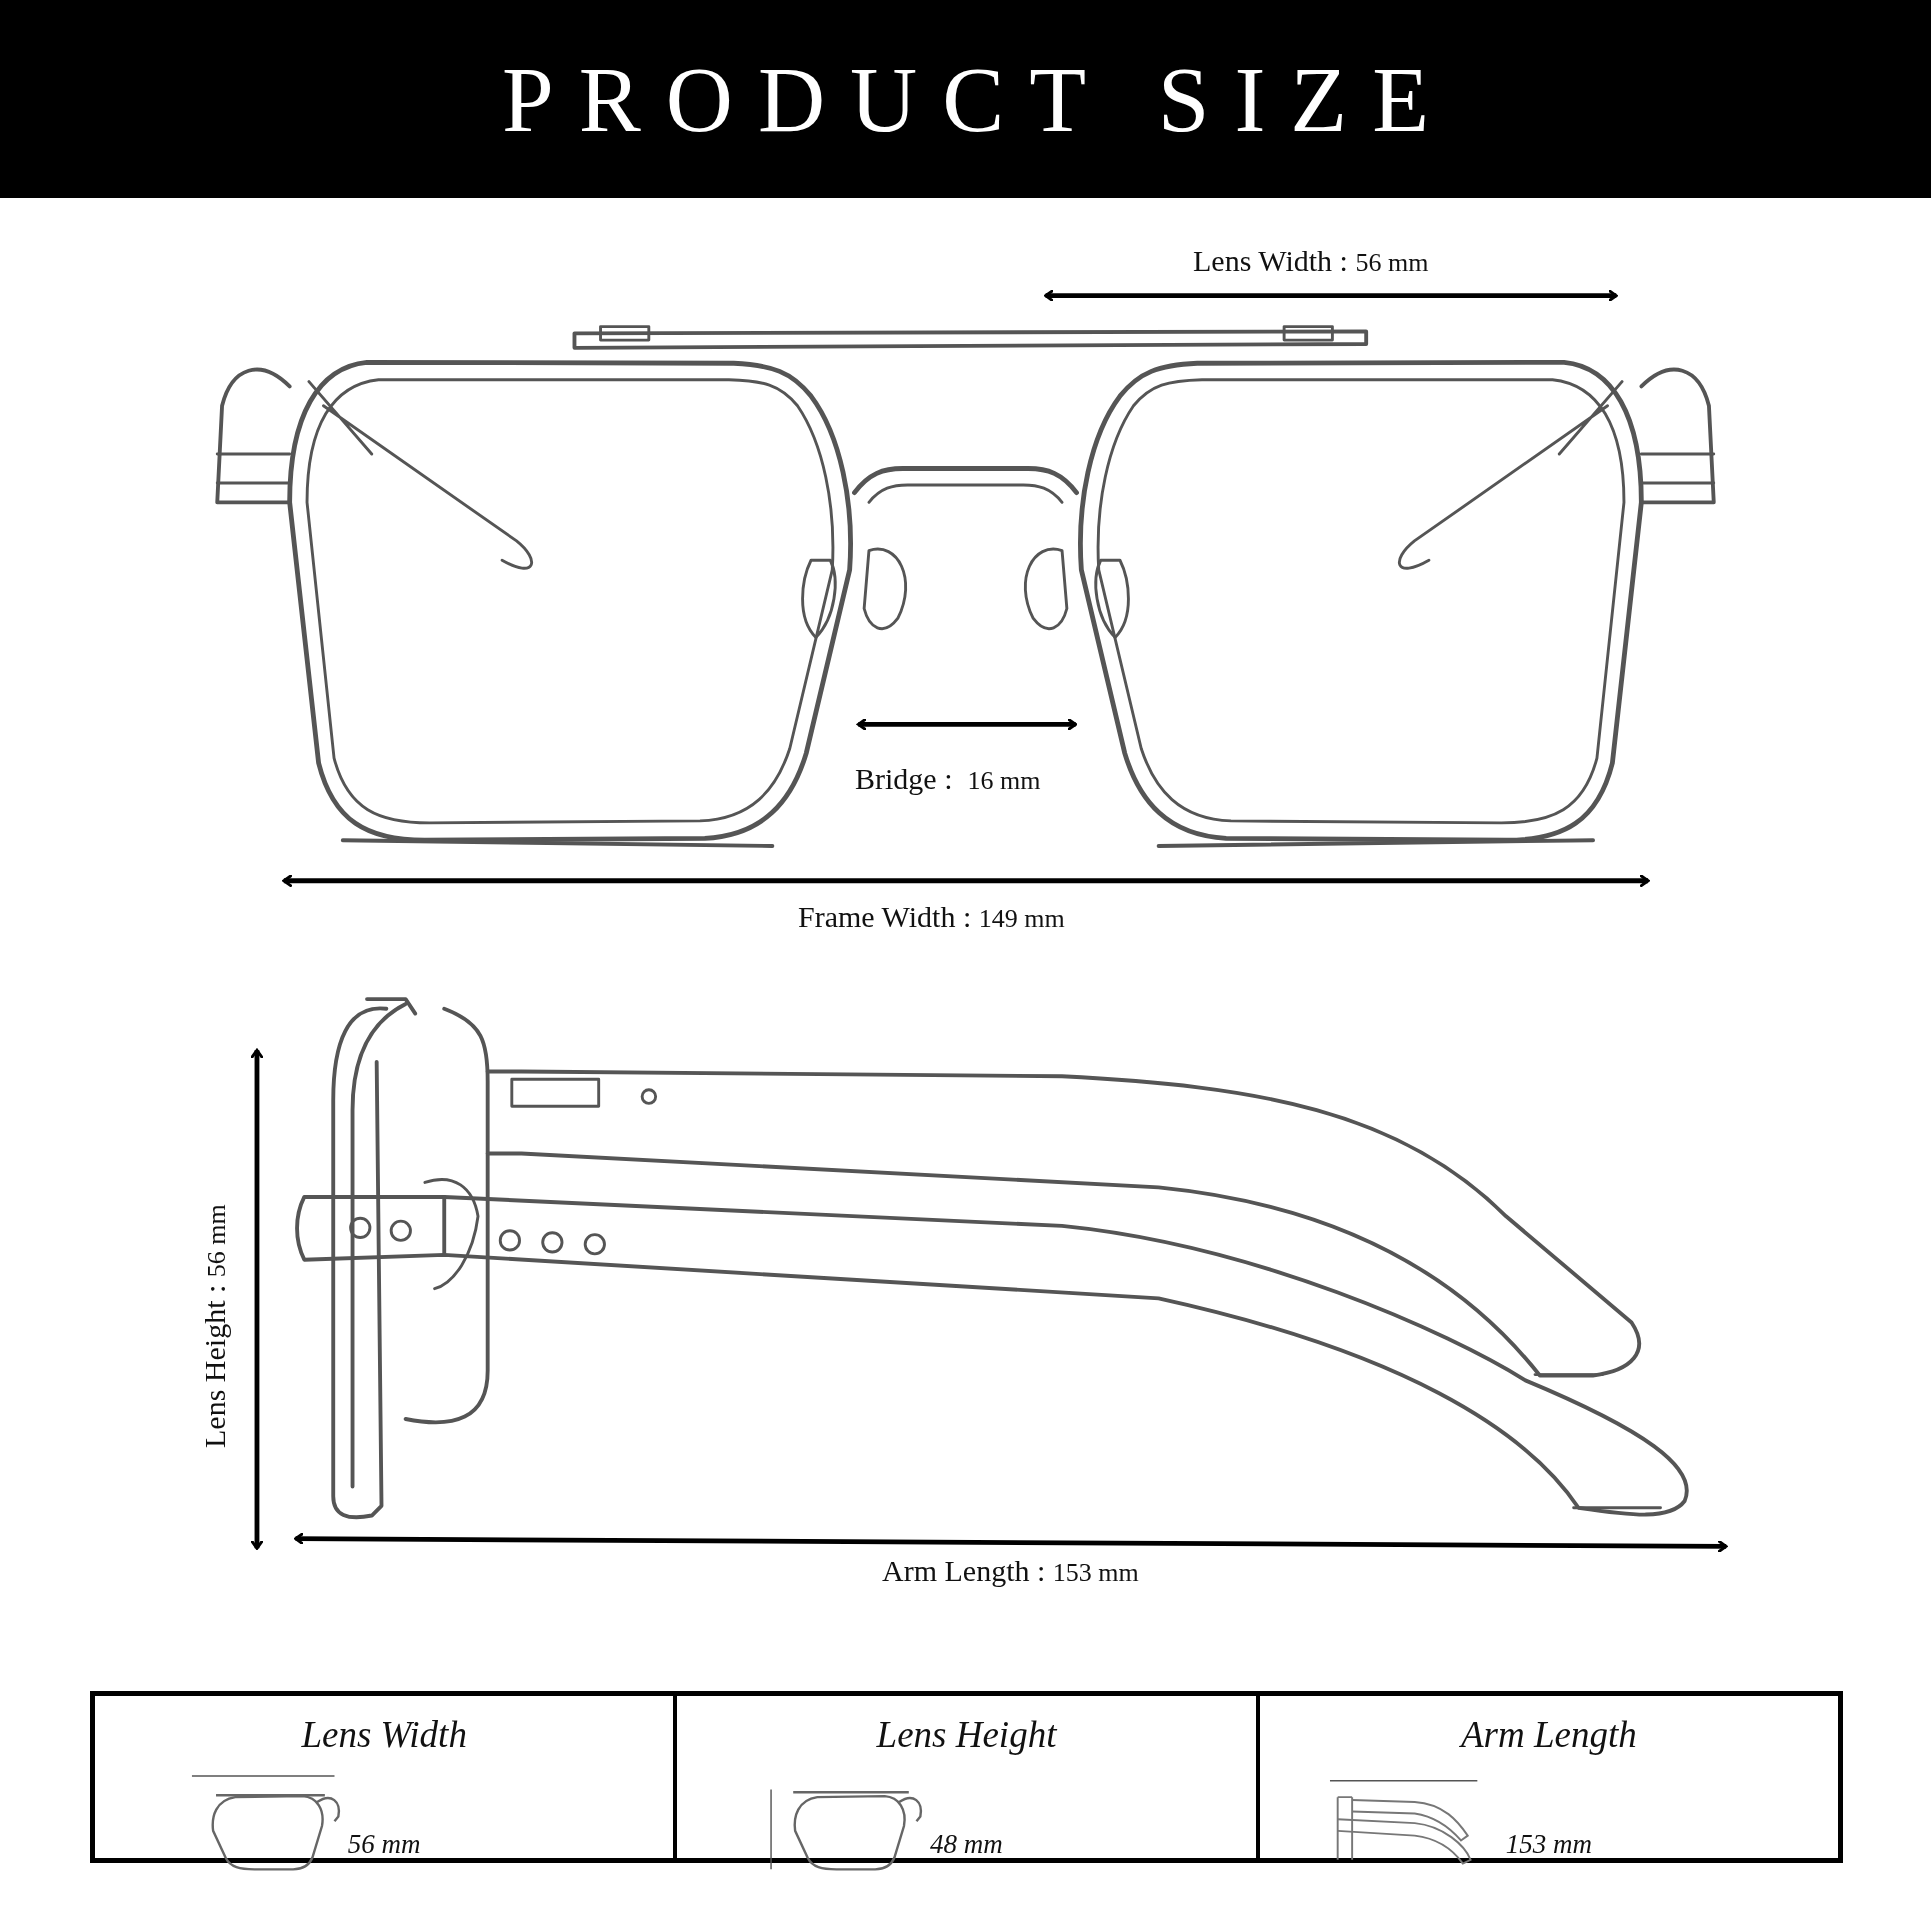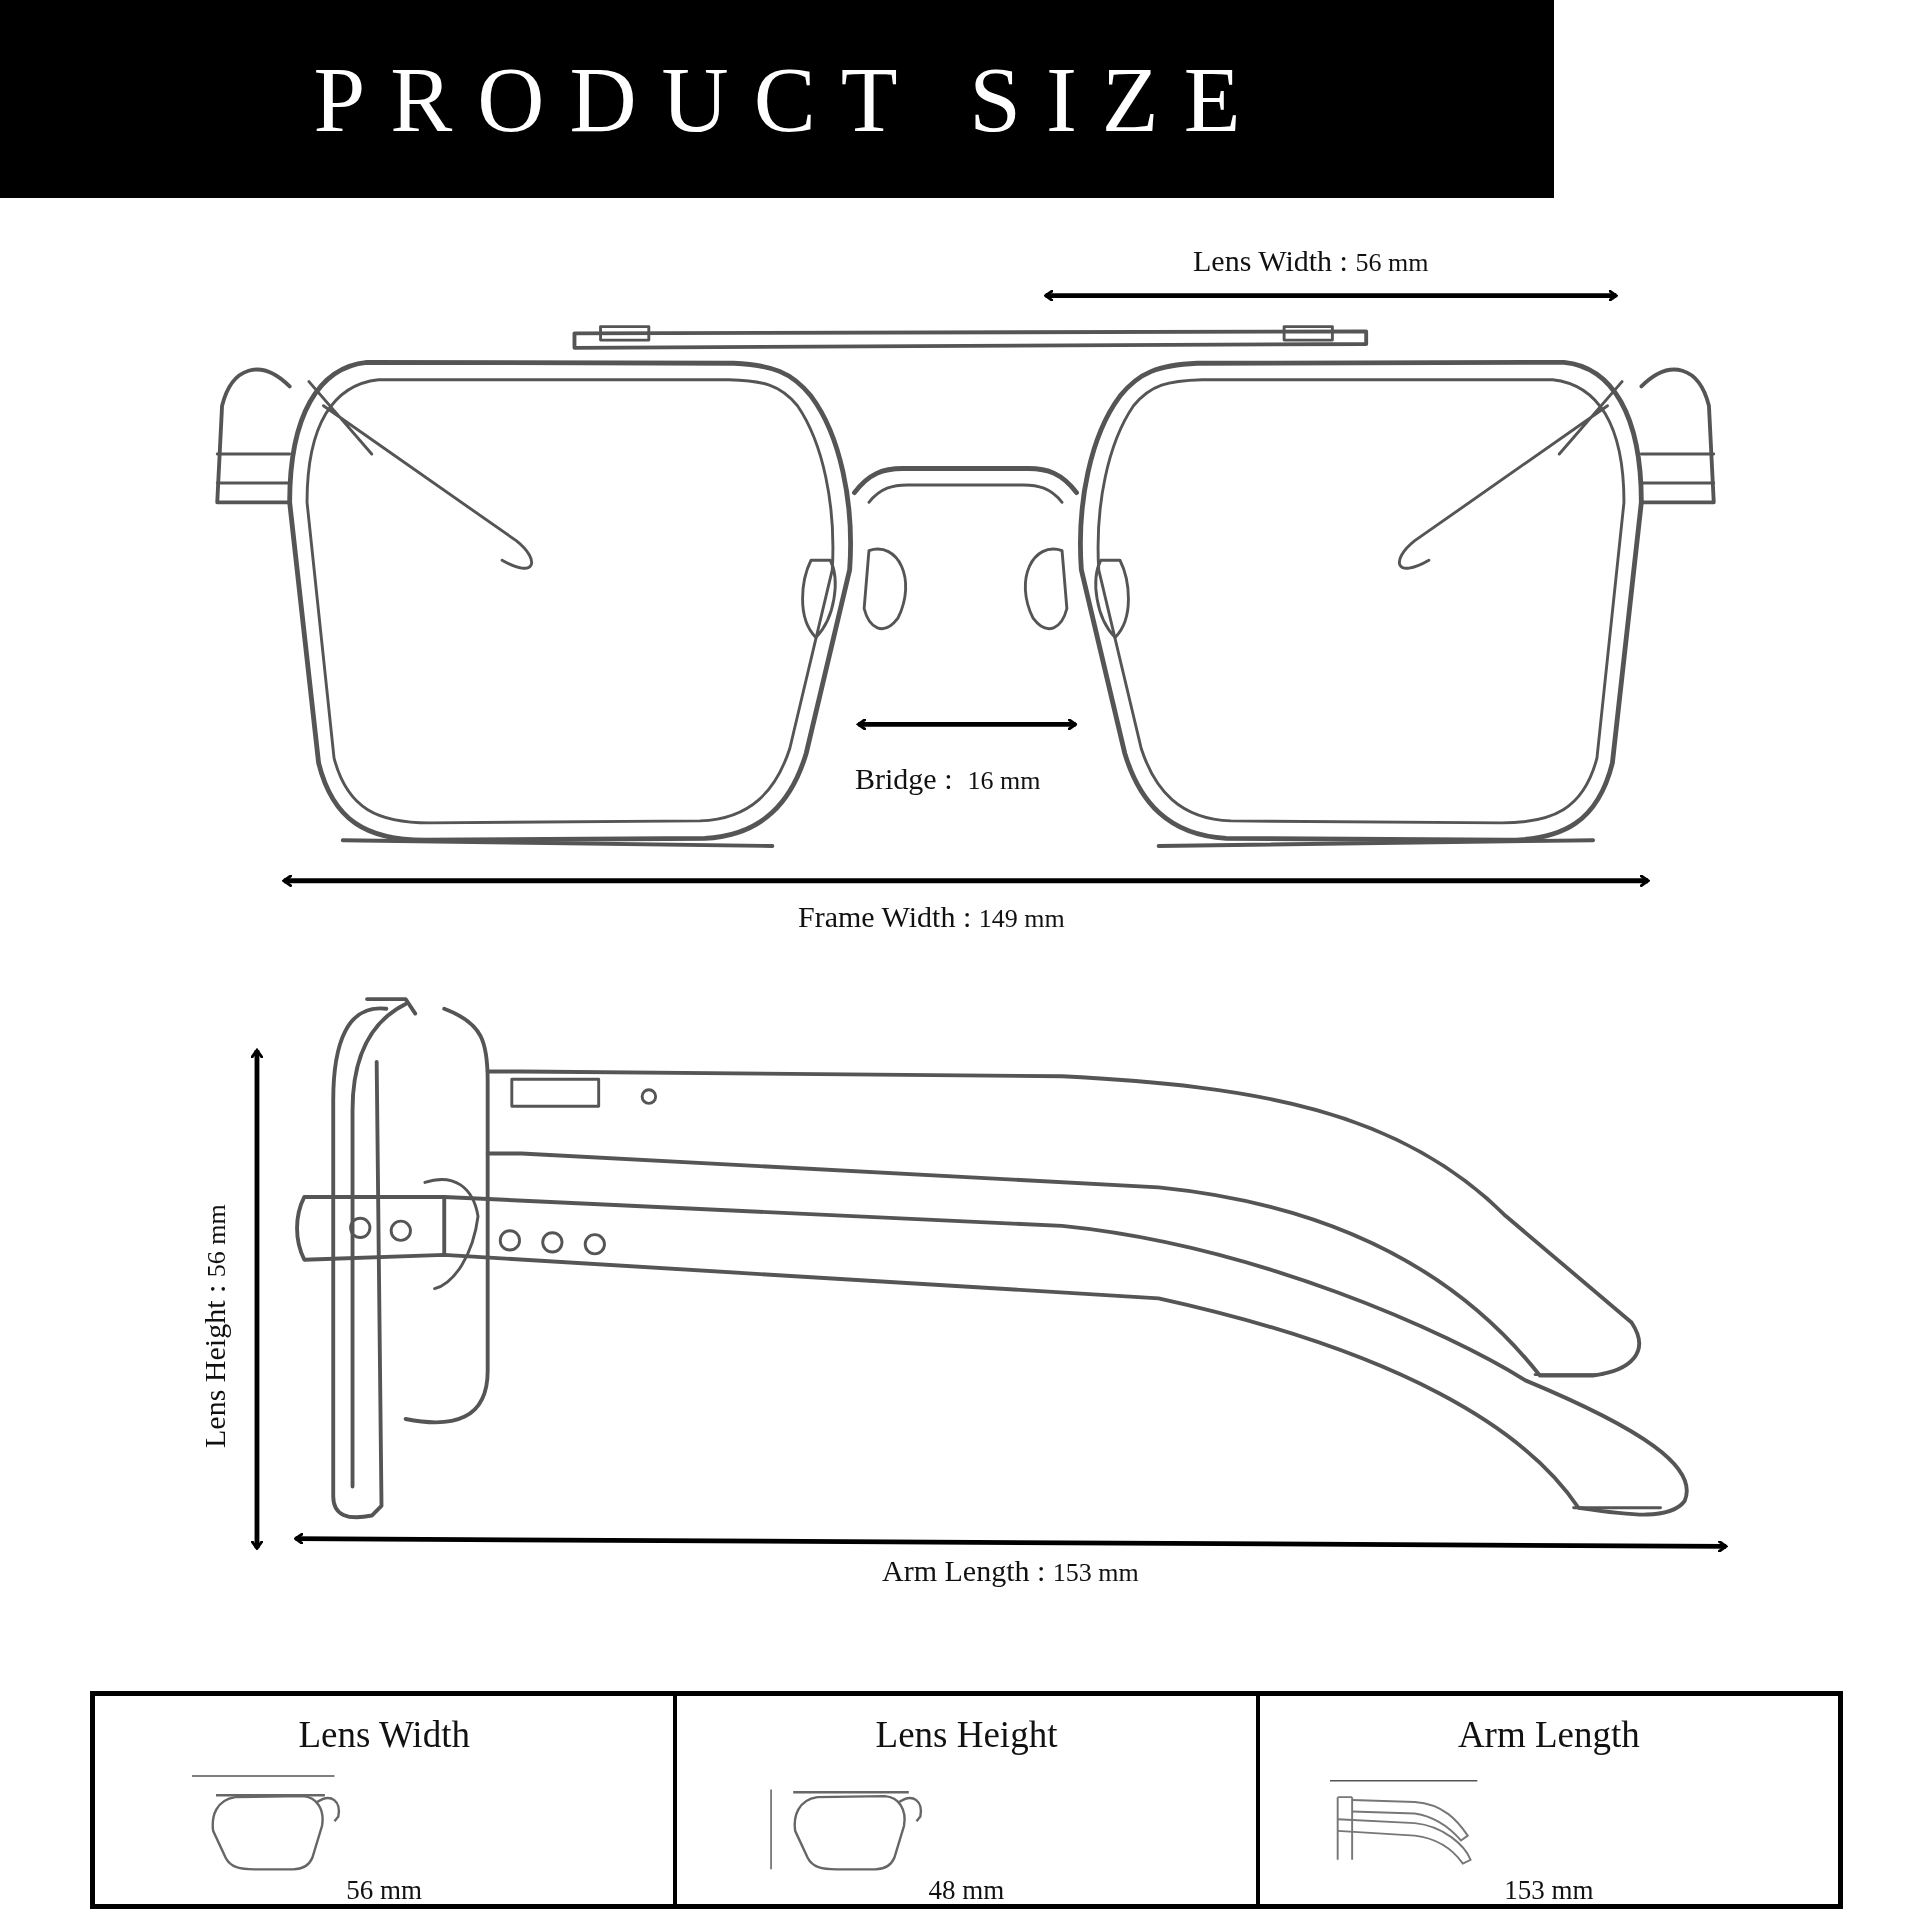--- a/index.html
+++ b/index.html
@@ -1,27 +1,27 @@
 <!DOCTYPE html>
 <html><head>
 <meta charset="utf-8">
 <style>
   html, body { margin: 0; padding: 0; background: #ffffff; }
   body { width: 1931px; height: 1931px; position: relative; overflow: hidden;
          font-family: "DejaVu Serif", "Liberation Serif", serif; color: #111; }
-  .header { position: absolute; left: 0; top: 0; width: 1554px; height: 198px; background: #000;
+  .header { position: absolute; left: 0; top: 0; width: 1931px; height: 198px; background: #000;
             display: flex; align-items: center; justify-content: center; }
   .header h1 { margin: 0; color: #fff; font-family: "Liberation Serif", "DejaVu Serif", serif;
                font-weight: normal; font-size: 93px; letter-spacing: 25px; padding-left: 25px; }
   .lbl { position: absolute; font-family: "Liberation Serif", "DejaVu Serif", serif;
          font-size: 30px; color: #111; white-space: nowrap; }
   .lbl .num { font-size: 26px; }
   svg.art { position: absolute; left: 0; top: 0; }
-  .table { position: absolute; left: 90px; top: 1691px; width: 1753px; height: 218px;
-           border: 5.8px solid #000; display: flex; box-sizing: border-box; }
+  .table { position: absolute; left: 90px; top: 1691px; width: 1753px; height: 172px;
+           border: 5.8px solid #000; display: flex; box-sizing: border-box; font-style: italic; }
   .cell { flex: 1; border-right: 4.8px solid #000; position: relative; }
   .cell:last-child { border-right: none; }
   .cell .title { position: absolute; top: 17.4px; left: 0; right: 0; text-align: center;
                  font-family: "Liberation Serif", "DejaVu Serif", serif; font-size: 37px; }
   .cell .val { position: absolute; bottom: -1.9px; left: 0; right: 0; text-align: center;
                font-family: "Liberation Serif", "DejaVu Serif", serif; font-size: 27px; }
   .cell svg { position: absolute; left: 0; top: 0; }
 </style>
 </head>
 <body>

